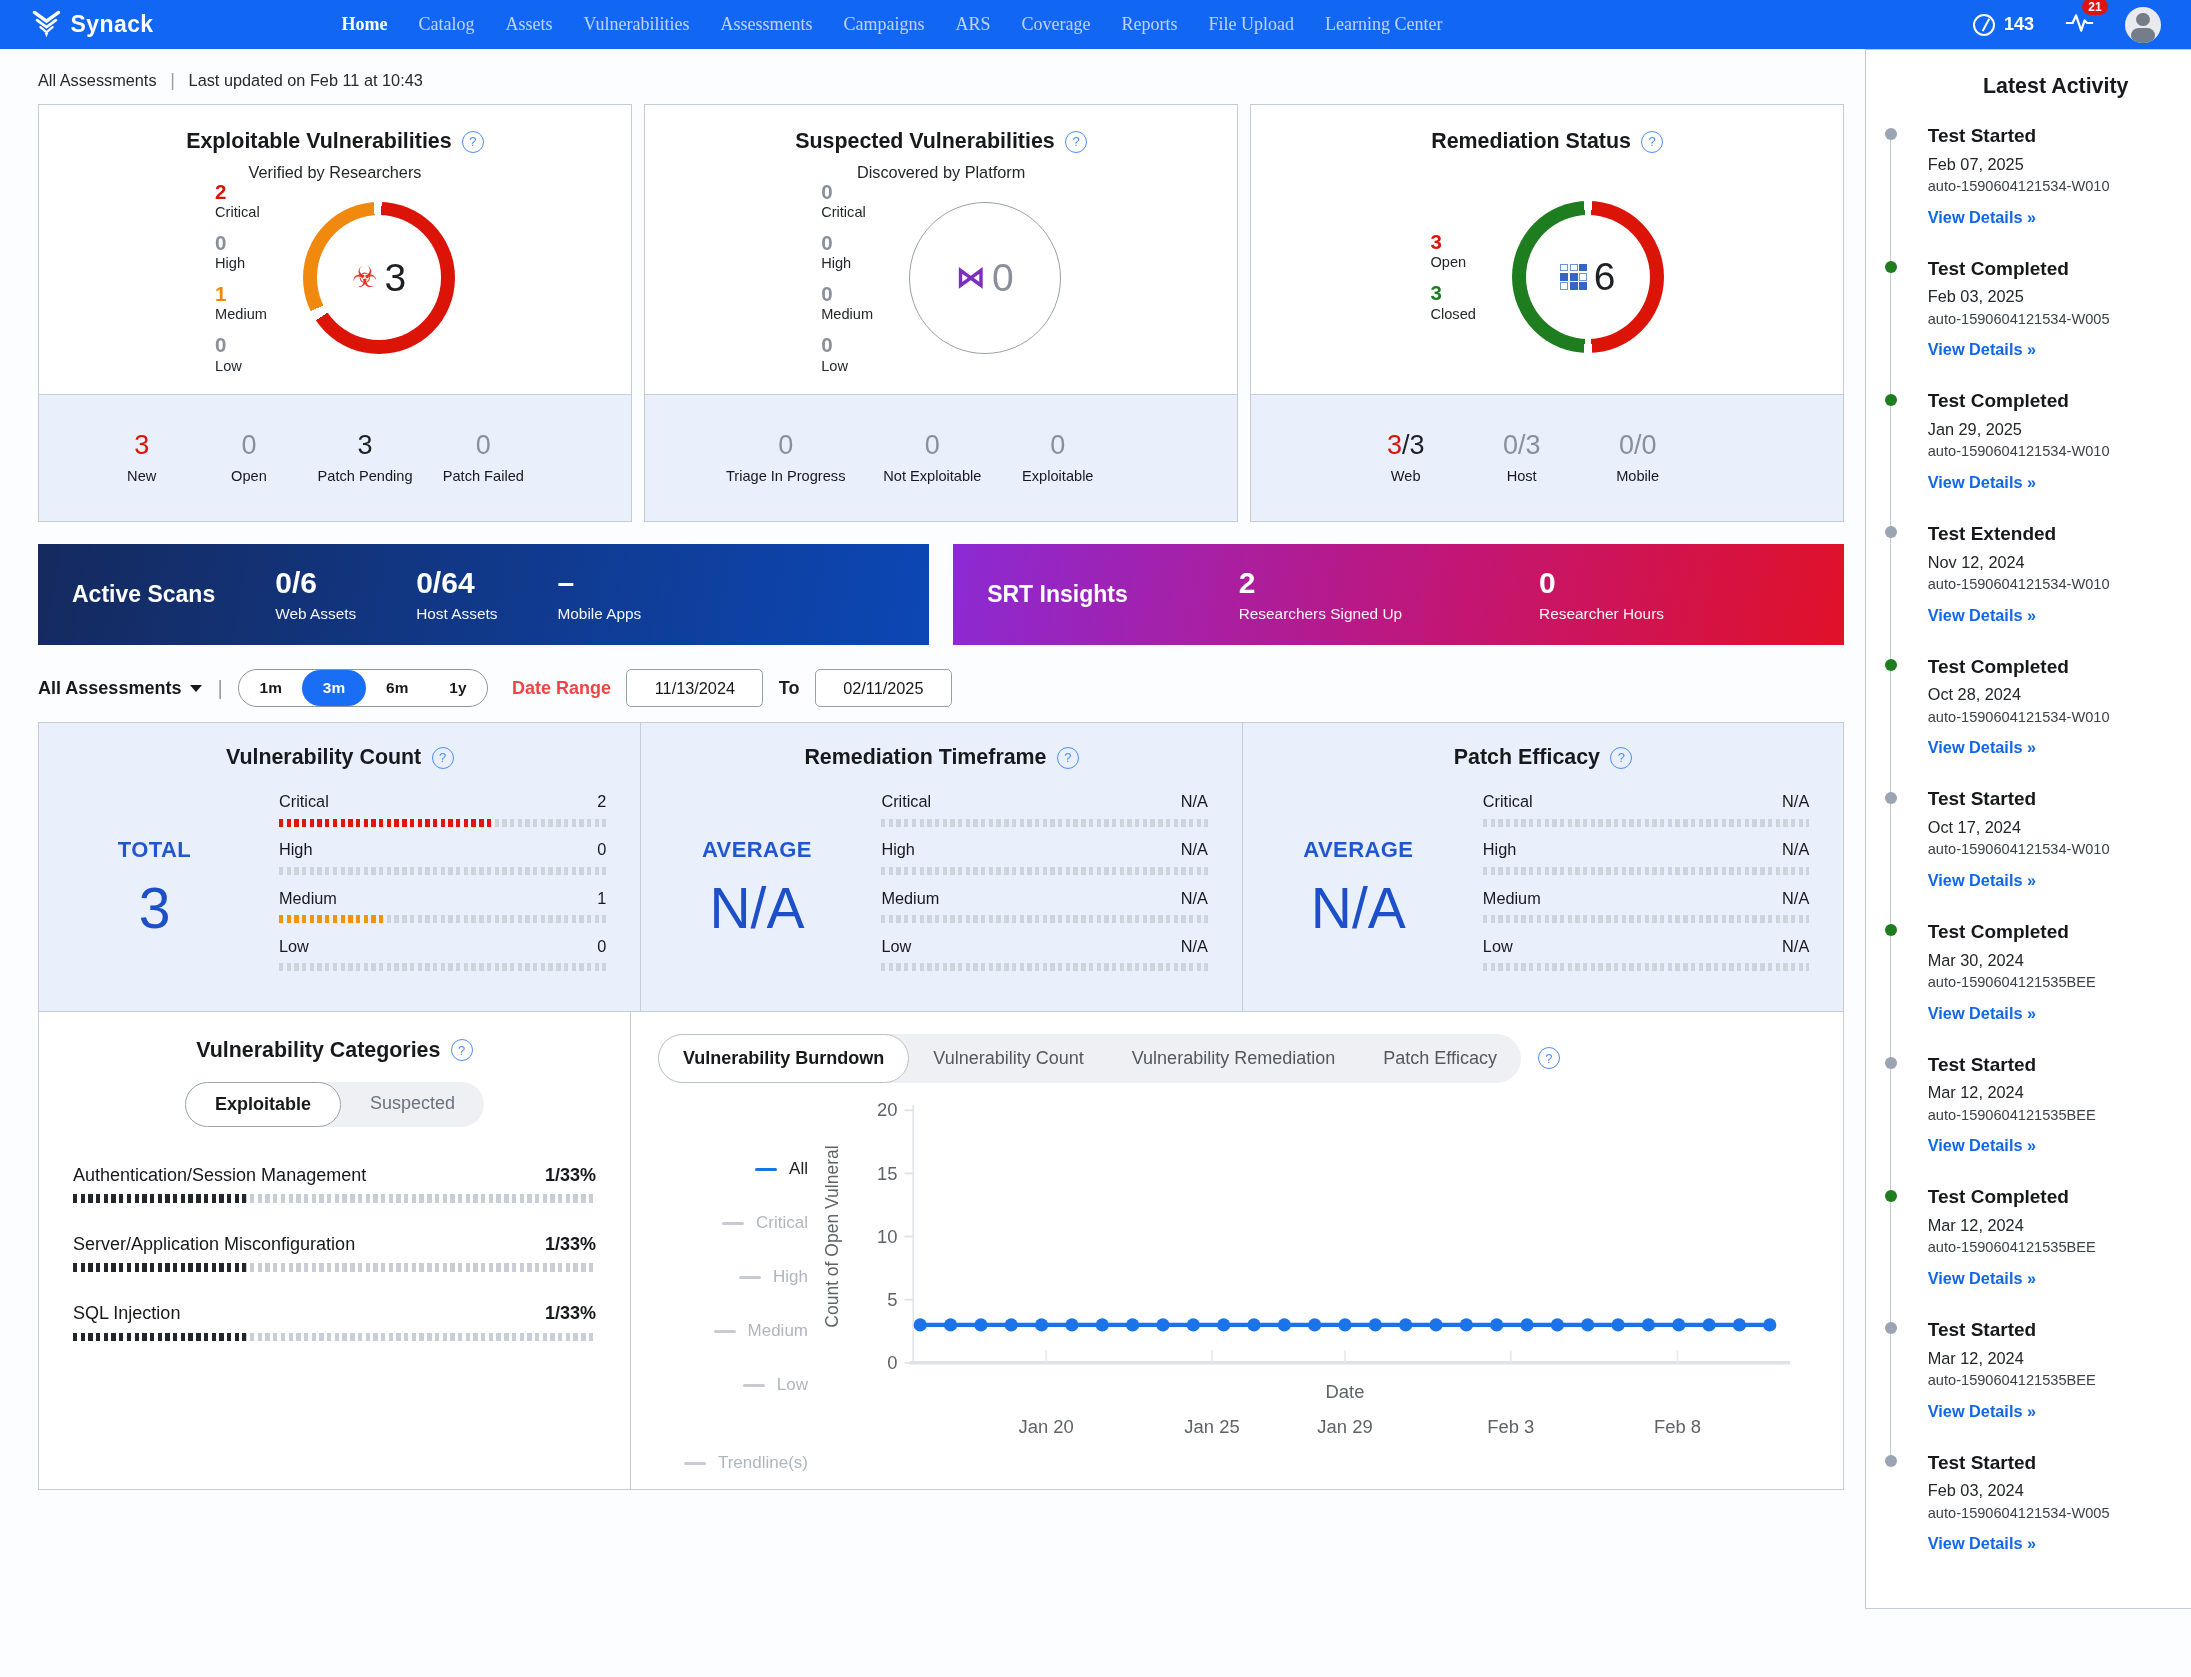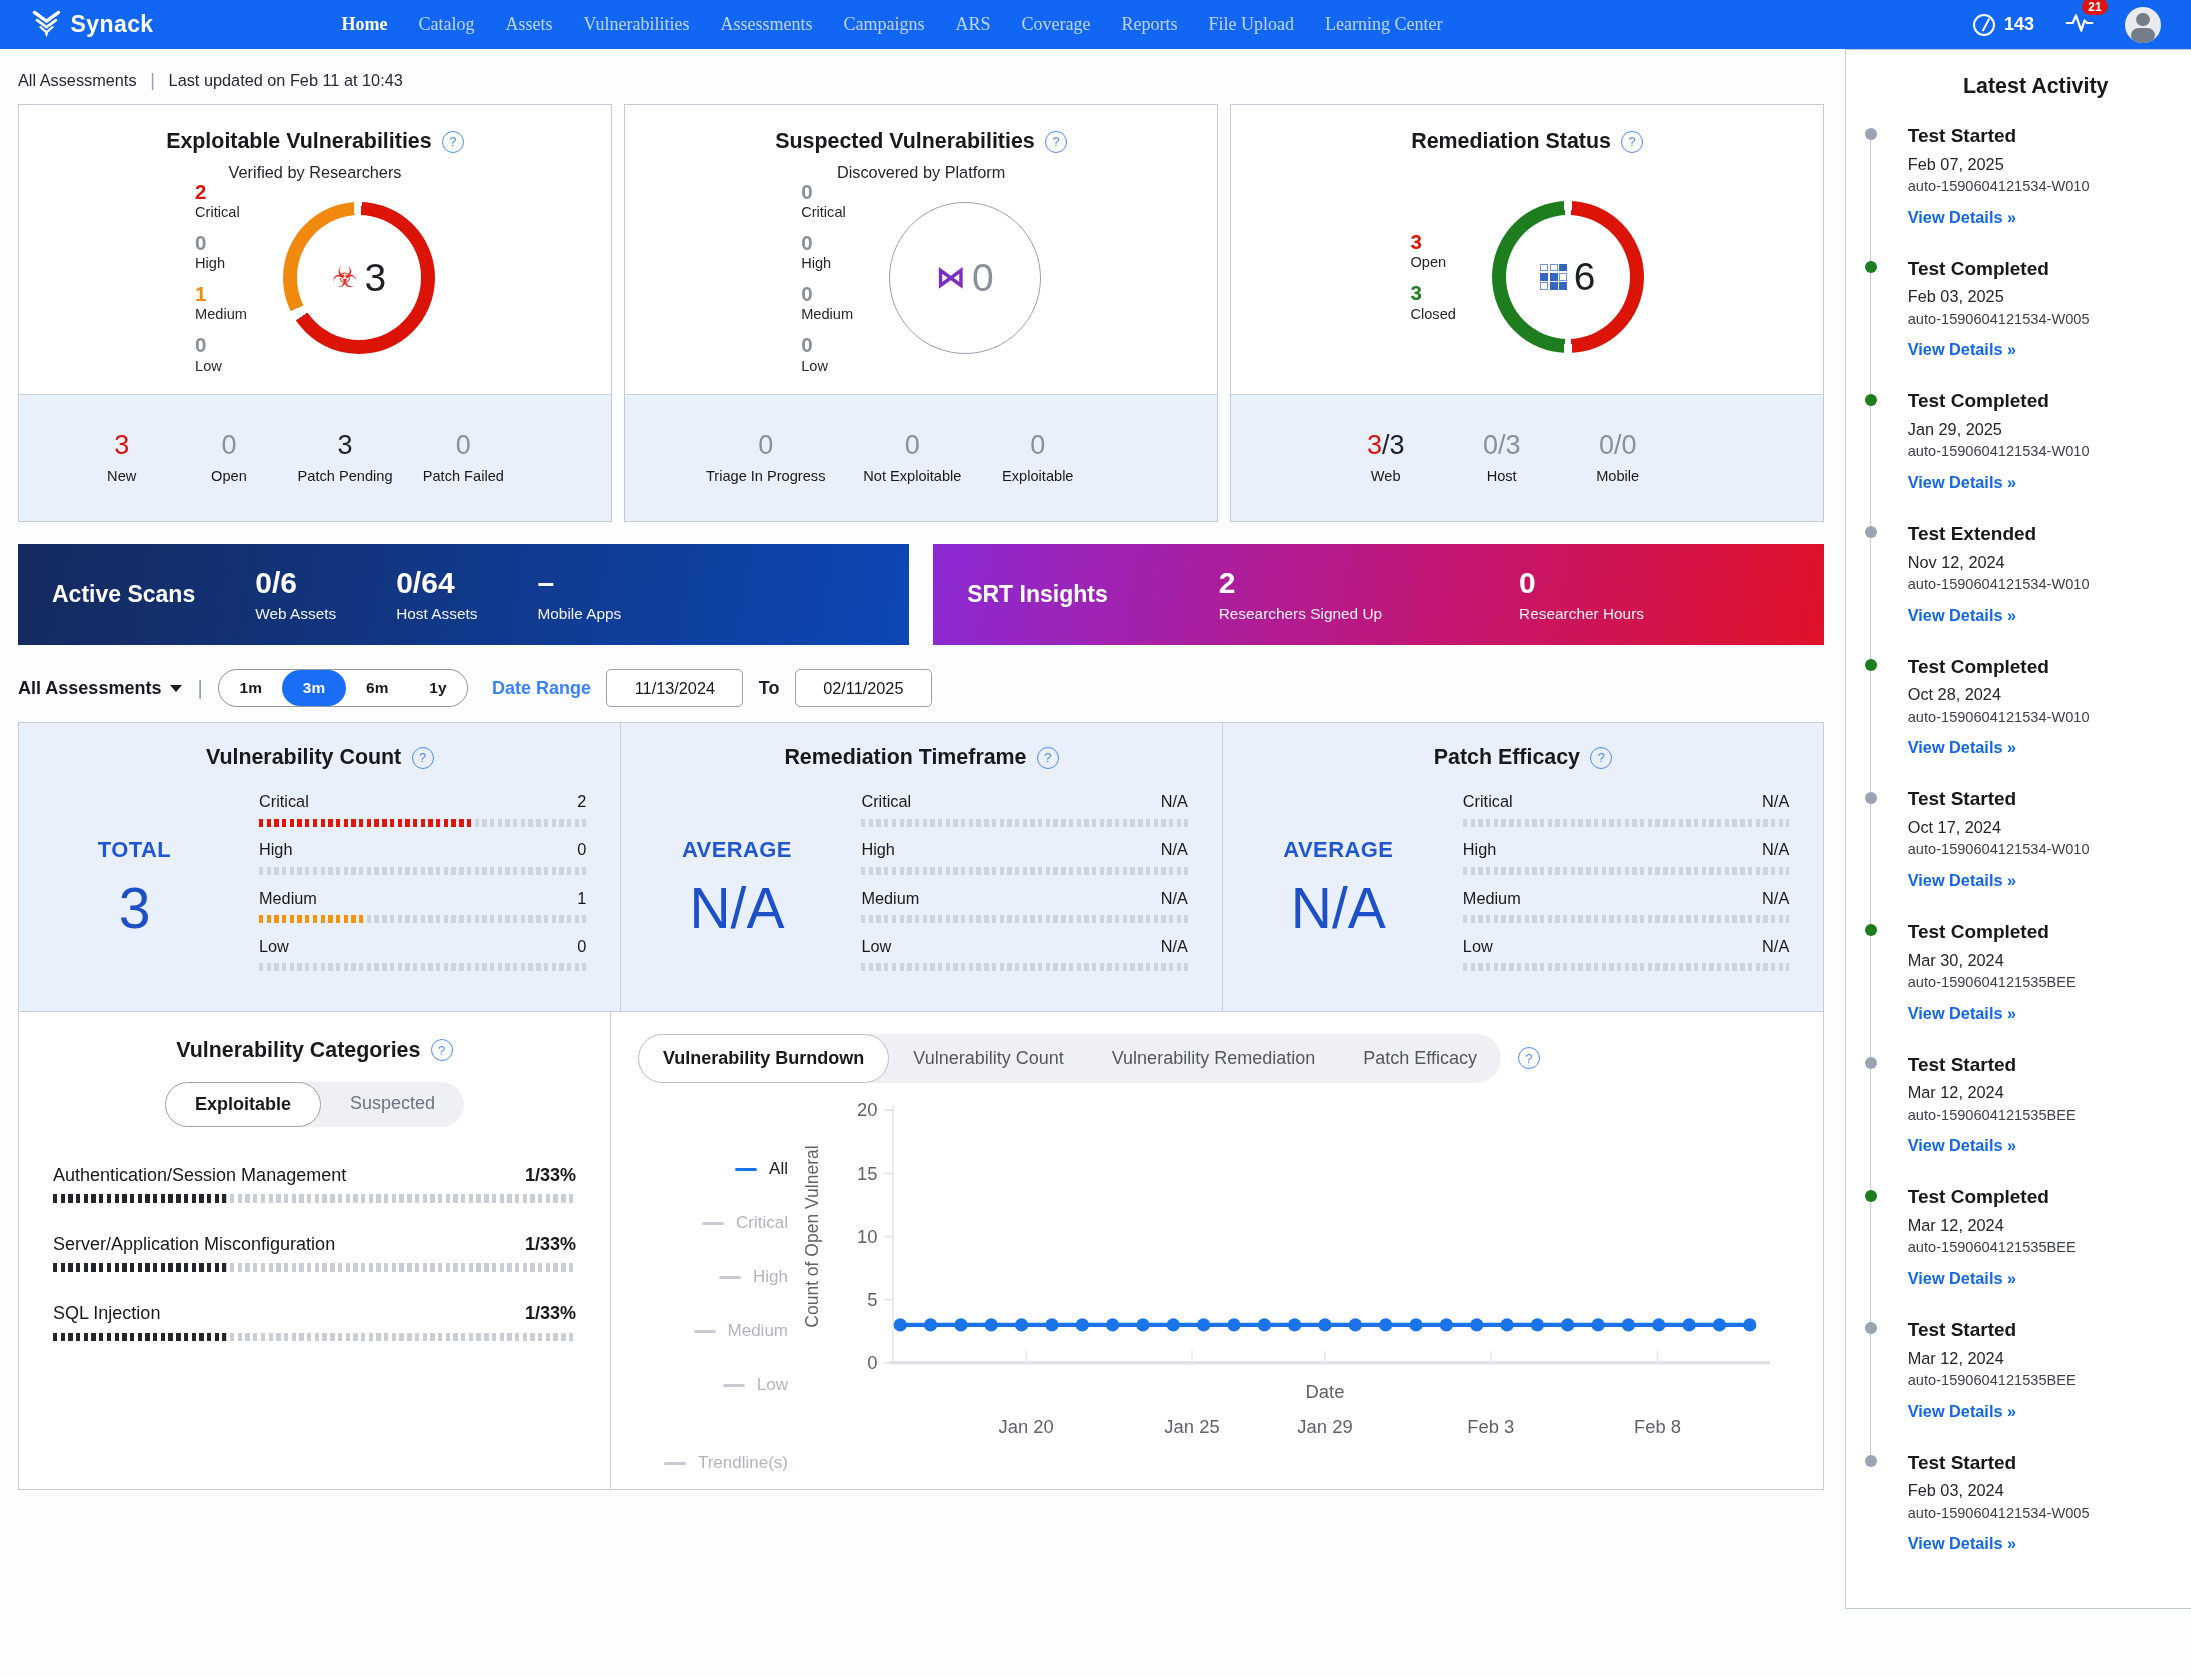--- a/index.html
+++ b/index.html
@@ -18,21 +18,21 @@
   .coin { width:22px; height:22px; border:2.1px solid #fff; border-radius:50%; position:relative; }
   .coin::after { content:""; position:absolute; left:9.4px; top:2.6px; width:2.1px; height:13.7px; background:#fff; transform:rotate(28deg); }
   .pulse-wrap { position:relative; }
   .badge { position:absolute; top:-12px; right:-13.7px; background:#e01313; color:#fff; font-size:12px; font-weight:700;
     border-radius:8.6px; padding:1.7px 6px; }
   .avatar { width:36px; height:36px; border-radius:50%; background:#e8eaed; position:relative; overflow:hidden; }
   .avatar::before { content:""; position:absolute; left:11px; top:6px; width:13.7px; height:13.7px; border-radius:50%; background:#757d88; }
   .avatar::after { content:""; position:absolute; left:6px; top:21.4px; width:24px; height:15.4px; border-radius:8.6px; background:#757d88; }
 
   
-  .page { padding:0 18px; display:grid; grid-template-columns:1fr 382px; column-gap:20.5px; align-items:start; }
+  .page { padding:0 38px; display:grid; grid-template-columns:1fr 382px; column-gap:20.5px; align-items:start; }
   .breadcrumb { display:flex; align-items:center; gap:13.7px; font-size:16.3px; color:#26292d; margin:20.5px 0 13.7px; }
   .breadcrumb .sep { color:#9aa0a8; font-size:18px; }
 
   
   .cards-row { display:grid; grid-template-columns:1fr 1fr 1fr; gap:12px; }
   .card { background:#fff; border:0.9px solid #c4cbd6; display:flex; flex-direction:column; }
   .card-title-row { display:flex; align-items:center; justify-content:center; gap:10.3px; margin-top:24px; }
   .card-title { font-size:21.4px; font-weight:700; color:#17191c; }
   .help { width:22px; height:22px; border-radius:50%; border:1.3px solid #4d8df7; color:#4d8df7;
     font-size:13px; display:inline-flex; align-items:center; justify-content:center; cursor:pointer; flex:0 0 auto; }
@@ -70,21 +70,21 @@
   .bstat-lab { font-size:15.4px; margin-top:5.1px; color:rgba(255,255,255,.95); }
 
   
   .filter-row { display:flex; align-items:center; gap:15.4px; margin:24px 0 15.4px; }
   .scope { display:flex; align-items:center; gap:8.6px; font-size:18px; font-weight:600; color:#17191c; cursor:pointer; }
   .caret { width:0; height:0; border-left:6px solid transparent; border-right:6px solid transparent; border-top:7.7px solid #17191c; }
   .vdiv { color:#9aa0a8; font-size:20.5px; }
   .range-pill { display:flex; align-items:center; border:1.3px solid #8f969e; border-radius:855px; background:#fff; overflow:hidden; }
   .range-opt { padding:8.6px 20.5px; font-size:15.4px; font-weight:700; color:#17191c; cursor:pointer; border-radius:855px; }
   .range-opt.sel { background:#1a6ef5; color:#fff; }
-  .dr-label { font-size:18px; font-weight:600; color:#3b82f6; margin-left:8.6px; }
+  .dr-label { font-size:18px; font-weight:600; color:#ef4444; margin-left:8.6px; }
   .date-input { width:137px; height:38px; border:1.3px solid #9aa0a8; border-radius:5.1px; font-size:16.3px;
     font-family:"Liberation Sans",sans-serif; text-align:center; color:#17191c; background:#fff; }
   .to-label { font-size:18px; font-weight:600; }
 
   
   .metrics-row { display:grid; grid-template-columns:1fr 1fr 1fr; border:0.9px solid #c6cdd8; }
   .metric { background:#e9effb; padding:22px 34px 26px; }
   .metric + .metric { border-left:0.9px solid #c6cdd8; }
   .metric-body { display:flex; align-items:center; gap:43px; margin-top:22px; }
   .metric-big { flex:0 0 163px; text-align:center; }

